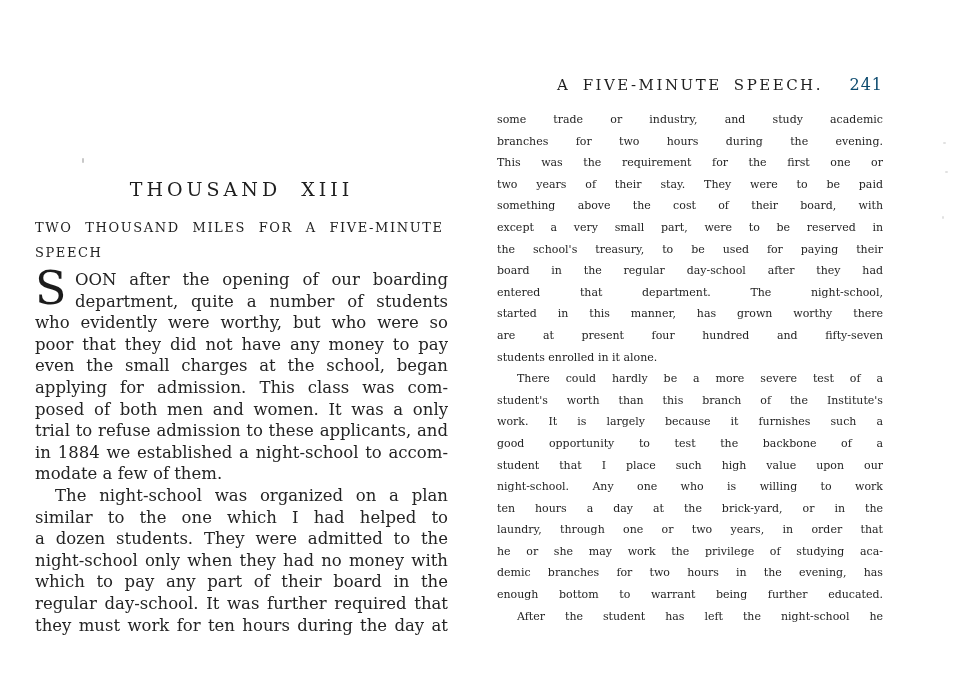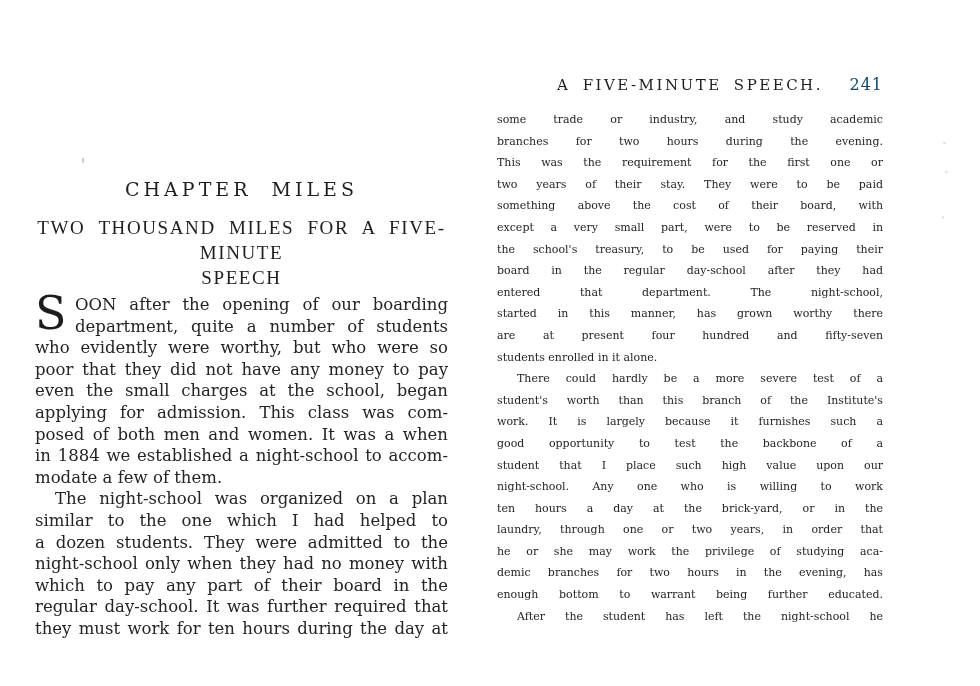--- a/index.html
+++ b/index.html
@@ -31,27 +31,25 @@
     margin-top: 178px;
     text-align: center;
     font-size: 19px;
     letter-spacing: 4px;
     word-spacing: 10px;
     line-height: 22px;
     color: #1e1e1e;
   }
   .chapter-subtitle {
     margin-top: 15px;
-    text-align: center;
-    font-size: 19px;
+    font-size: 13px;
     letter-spacing: 1.6px;
     word-spacing: 7px;
     line-height: 25px;
     color: #1e1e1e;
-    font-family: Liberation Serif, serif;
   }
 
   .running-head-row {
     position: relative;
     margin-top: 76px;
     line-height: 18px;
   }
   .running-head {
     text-align: center;
     font-size: 15px;
@@ -103,34 +101,35 @@
   .speck-2 { left: 943px; top: 142px; width: 3px; height: 2px; opacity: 0.3; }
   .speck-3 { left: 945px; top: 171px; width: 3px; height: 2px; opacity: 0.3; }
   .speck-4 { left: 942px; top: 216px; width: 2px; height: 3px; opacity: 0.3; }
 </style>
 </head>
 <body>
 
 <div class="book">
 
   <div class="page page-left">
-    <div class="chapter-heading">CHAPTER MILES</div>
+    <div class="chapter-heading">THOUSAND XIII</div>
     <div class="chapter-subtitle">
       <div>TWO THOUSAND MILES FOR A FIVE-MINUTE</div>
       <div>SPEECH</div>
     </div>
     <div class="page-body body-left">
       <span class="dropcap">S</span>
     <div class="tline j">OON after the opening of our boarding</div>
         <div class="tline j">department, quite a number of students</div>
         <div class="tline j">who evidently were worthy, but who were so</div>
         <div class="tline j">poor that they did not have any money to pay</div>
         <div class="tline j">even the small charges at the school, began</div>
         <div class="tline j">applying for admission. This class was com-</div>
-        <div class="tline j">posed of both men and women. It was a when</div>
+        <div class="tline j">posed of both men and women. It was a only</div>
+        <div class="tline j">trial to refuse admission to these applicants, and</div>
         <div class="tline j">in 1884 we established a night-school to accom-</div>
         <div class="tline">modate a few of them.</div>
         <div class="tline j ind">The night-school was organized on a plan</div>
         <div class="tline j">similar to the one which I had helped to establish</div>
         <div class="tline j">a dozen students. They were admitted to the</div>
         <div class="tline j">night-school only when they had no money with</div>
         <div class="tline j">which to pay any part of their board in the</div>
         <div class="tline j">regular day-school. It was further required that</div>
         <div class="tline j">they must work for ten hours during the day at</div>
       </div>

